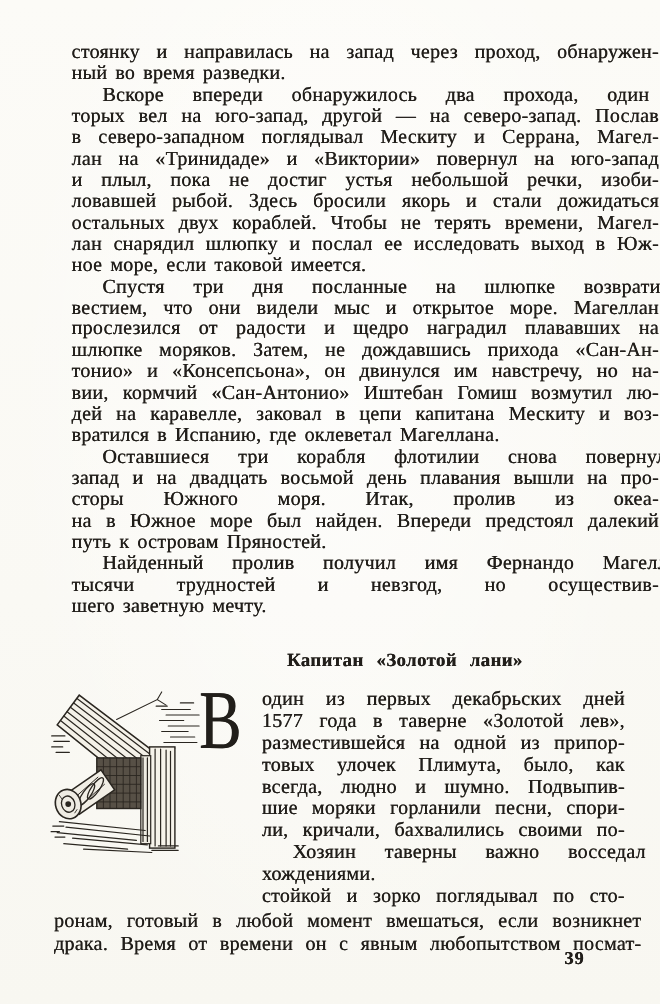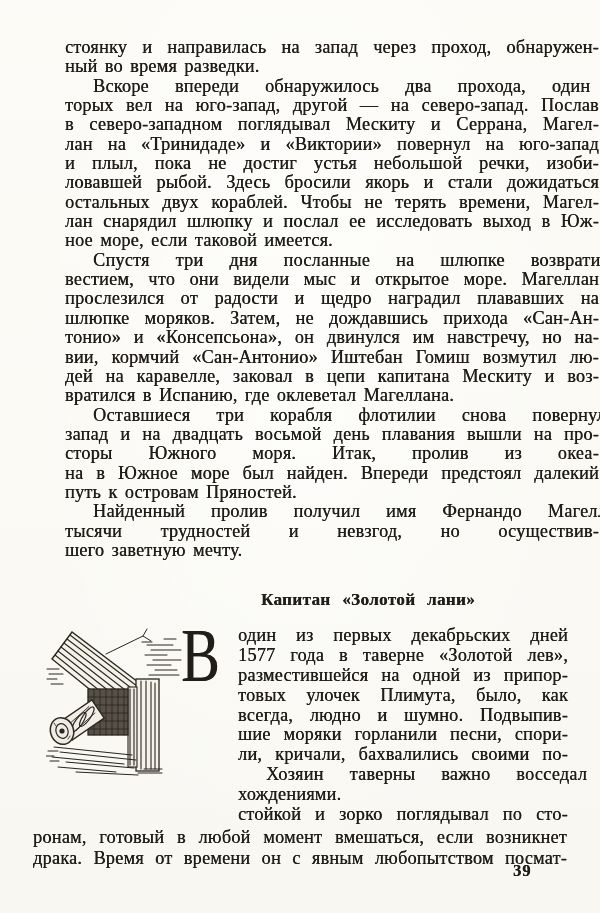--- a/index.html
+++ b/index.html
@@ -28,21 +28,21 @@
     letter-spacing:.4px;word-spacing:7px;text-shadow:.3px 0 currentColor;margin-top:16px;
   }
   .drop-cap{
     position:absolute;left:181px;top:627px;width:46px;
     font-size:76px;line-height:57px;
     transform:scaleX(.76);transform-origin:0 0;
     text-shadow:.5px 0 currentColor;
   }
   .narrow-text{left:238px;top:626px;width:330px;}
   .narrow-text .line{height:19.9px;line-height:19.9px;}
-  .wide-text{left:33px;top:827px;width:534px;}
+  .wide-text{left:49px;top:827px;width:534px;}
   .wide-text .line{height:21px;line-height:21px;}
   .page-number{
     position:absolute;left:513px;top:861px;width:34px;
     font-weight:bold;font-size:16.5px;letter-spacing:1px;
     text-shadow:.3px 0 currentColor;
   }
   .illustration{position:absolute;left:46px;top:627px;width:138px;height:150px;}
   .illustration svg{width:100%;height:100%;}
 </style>
 </head>

